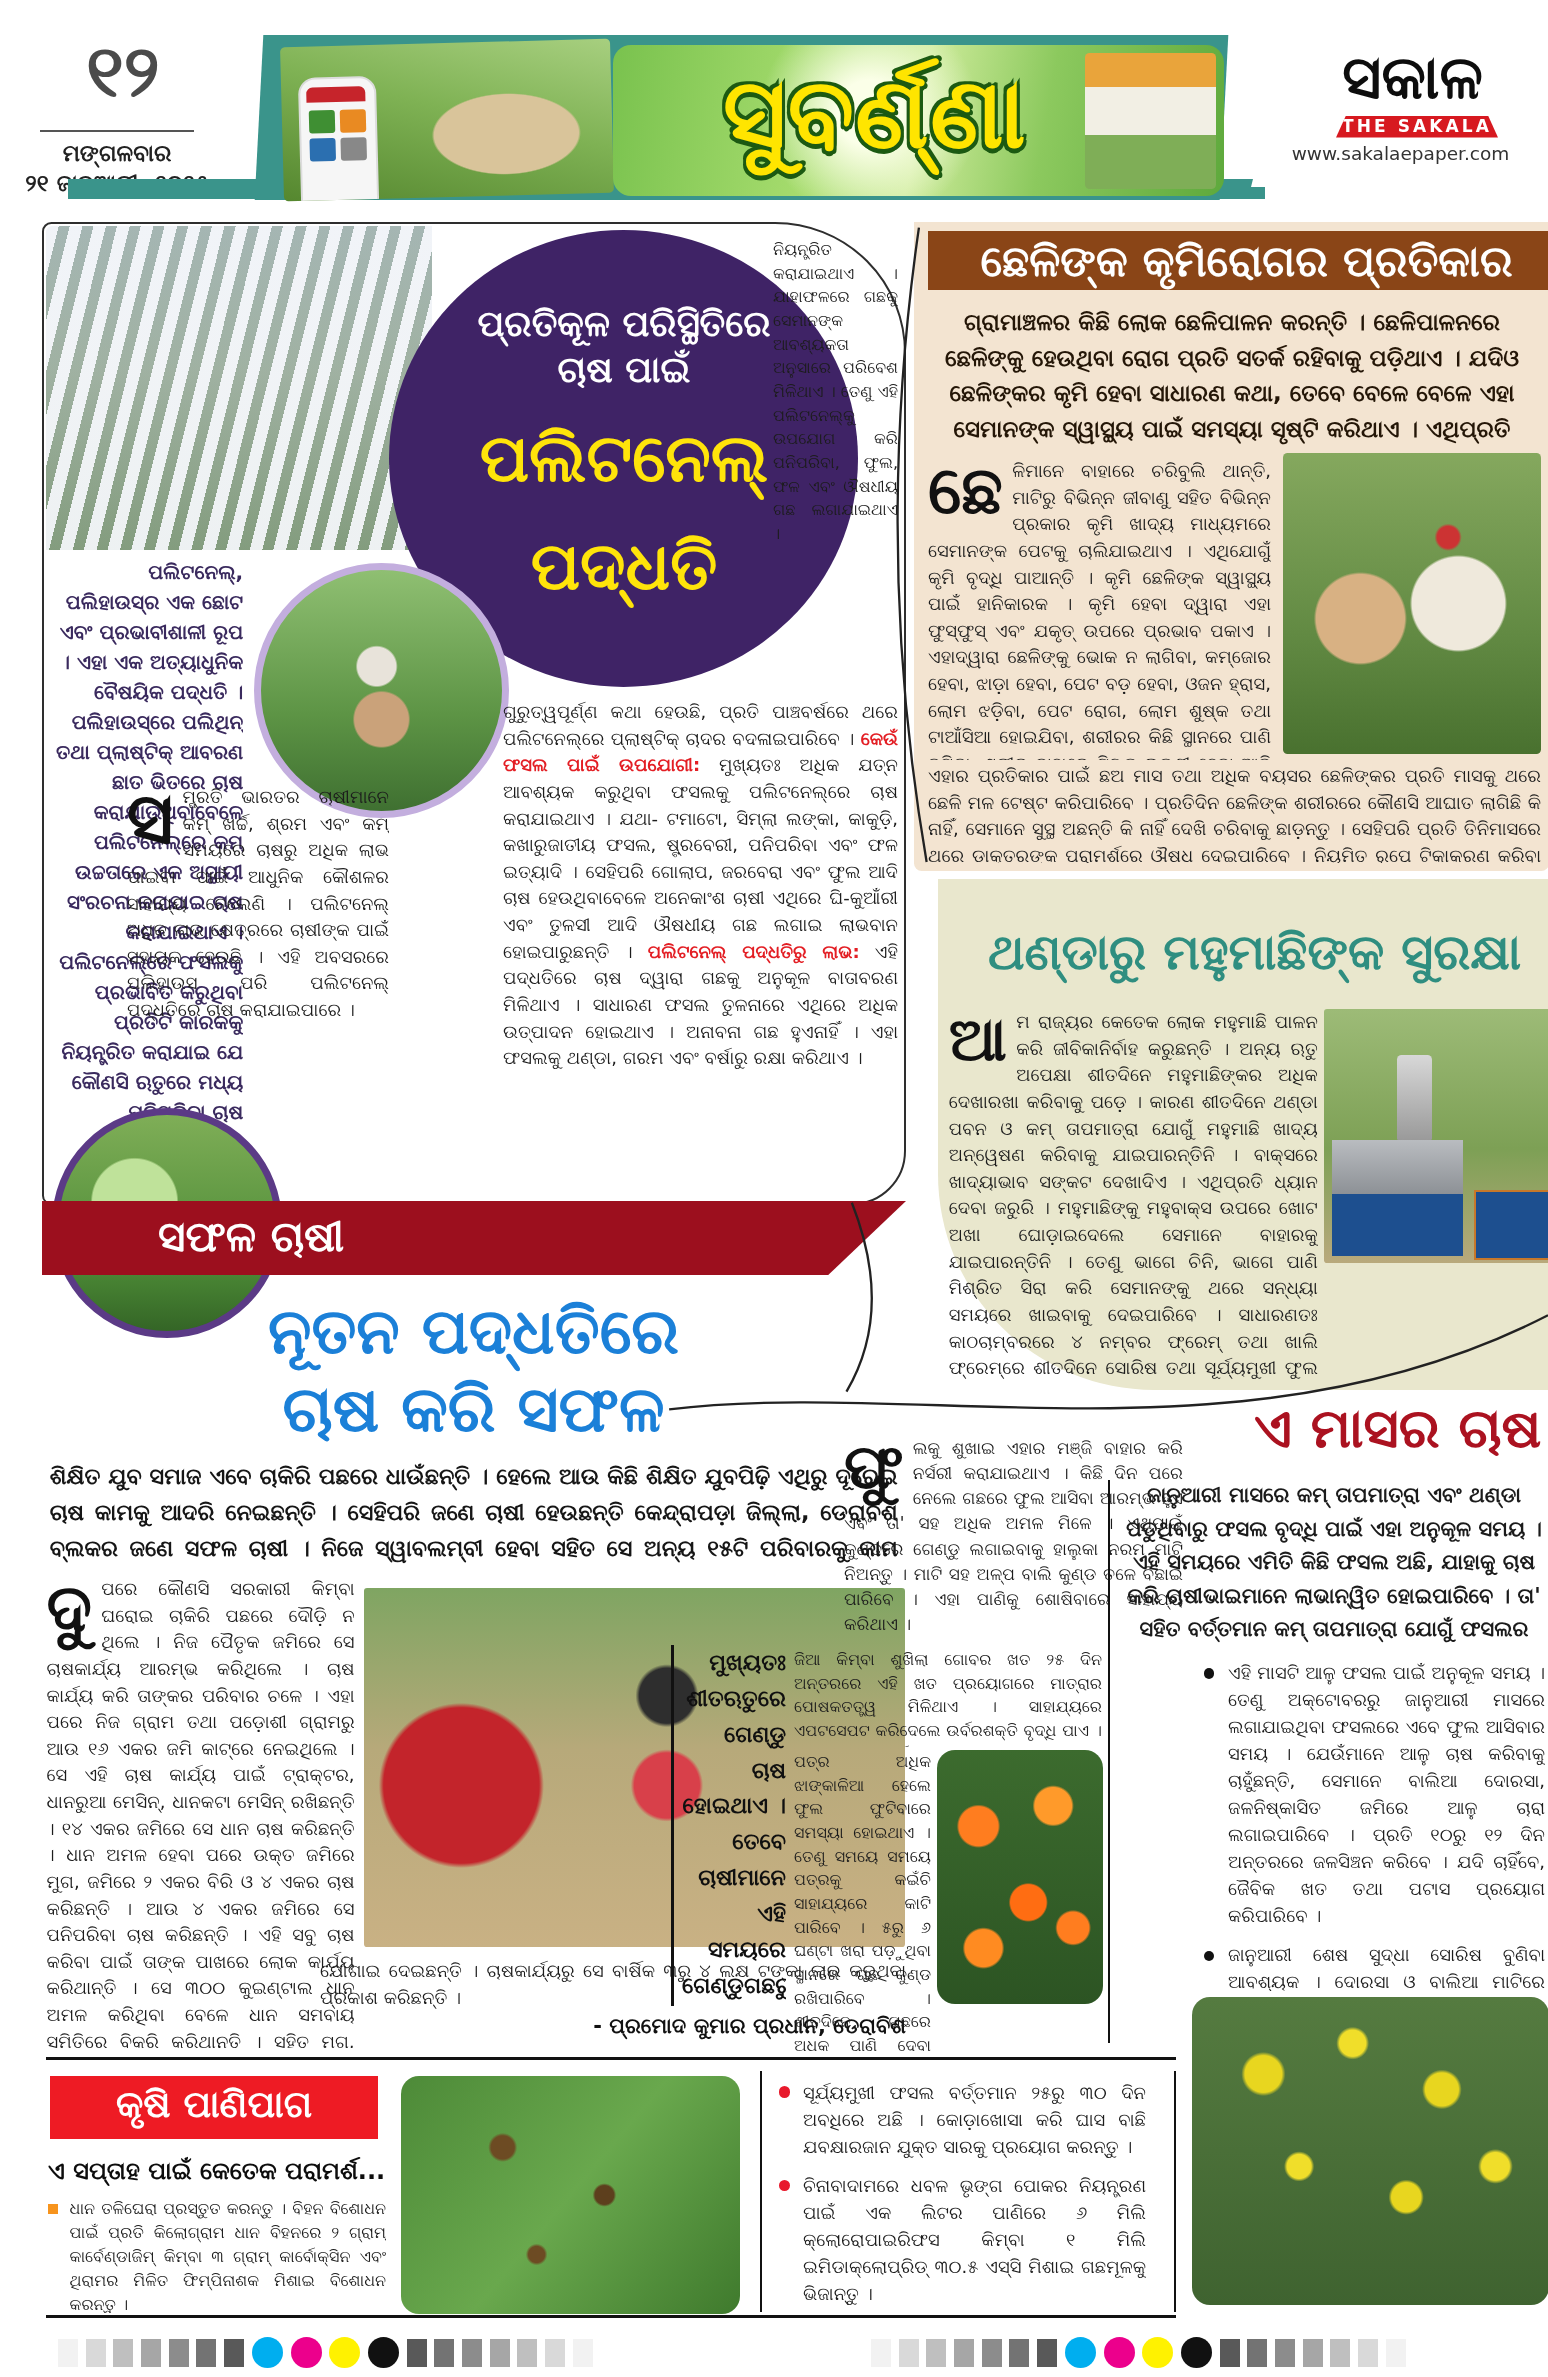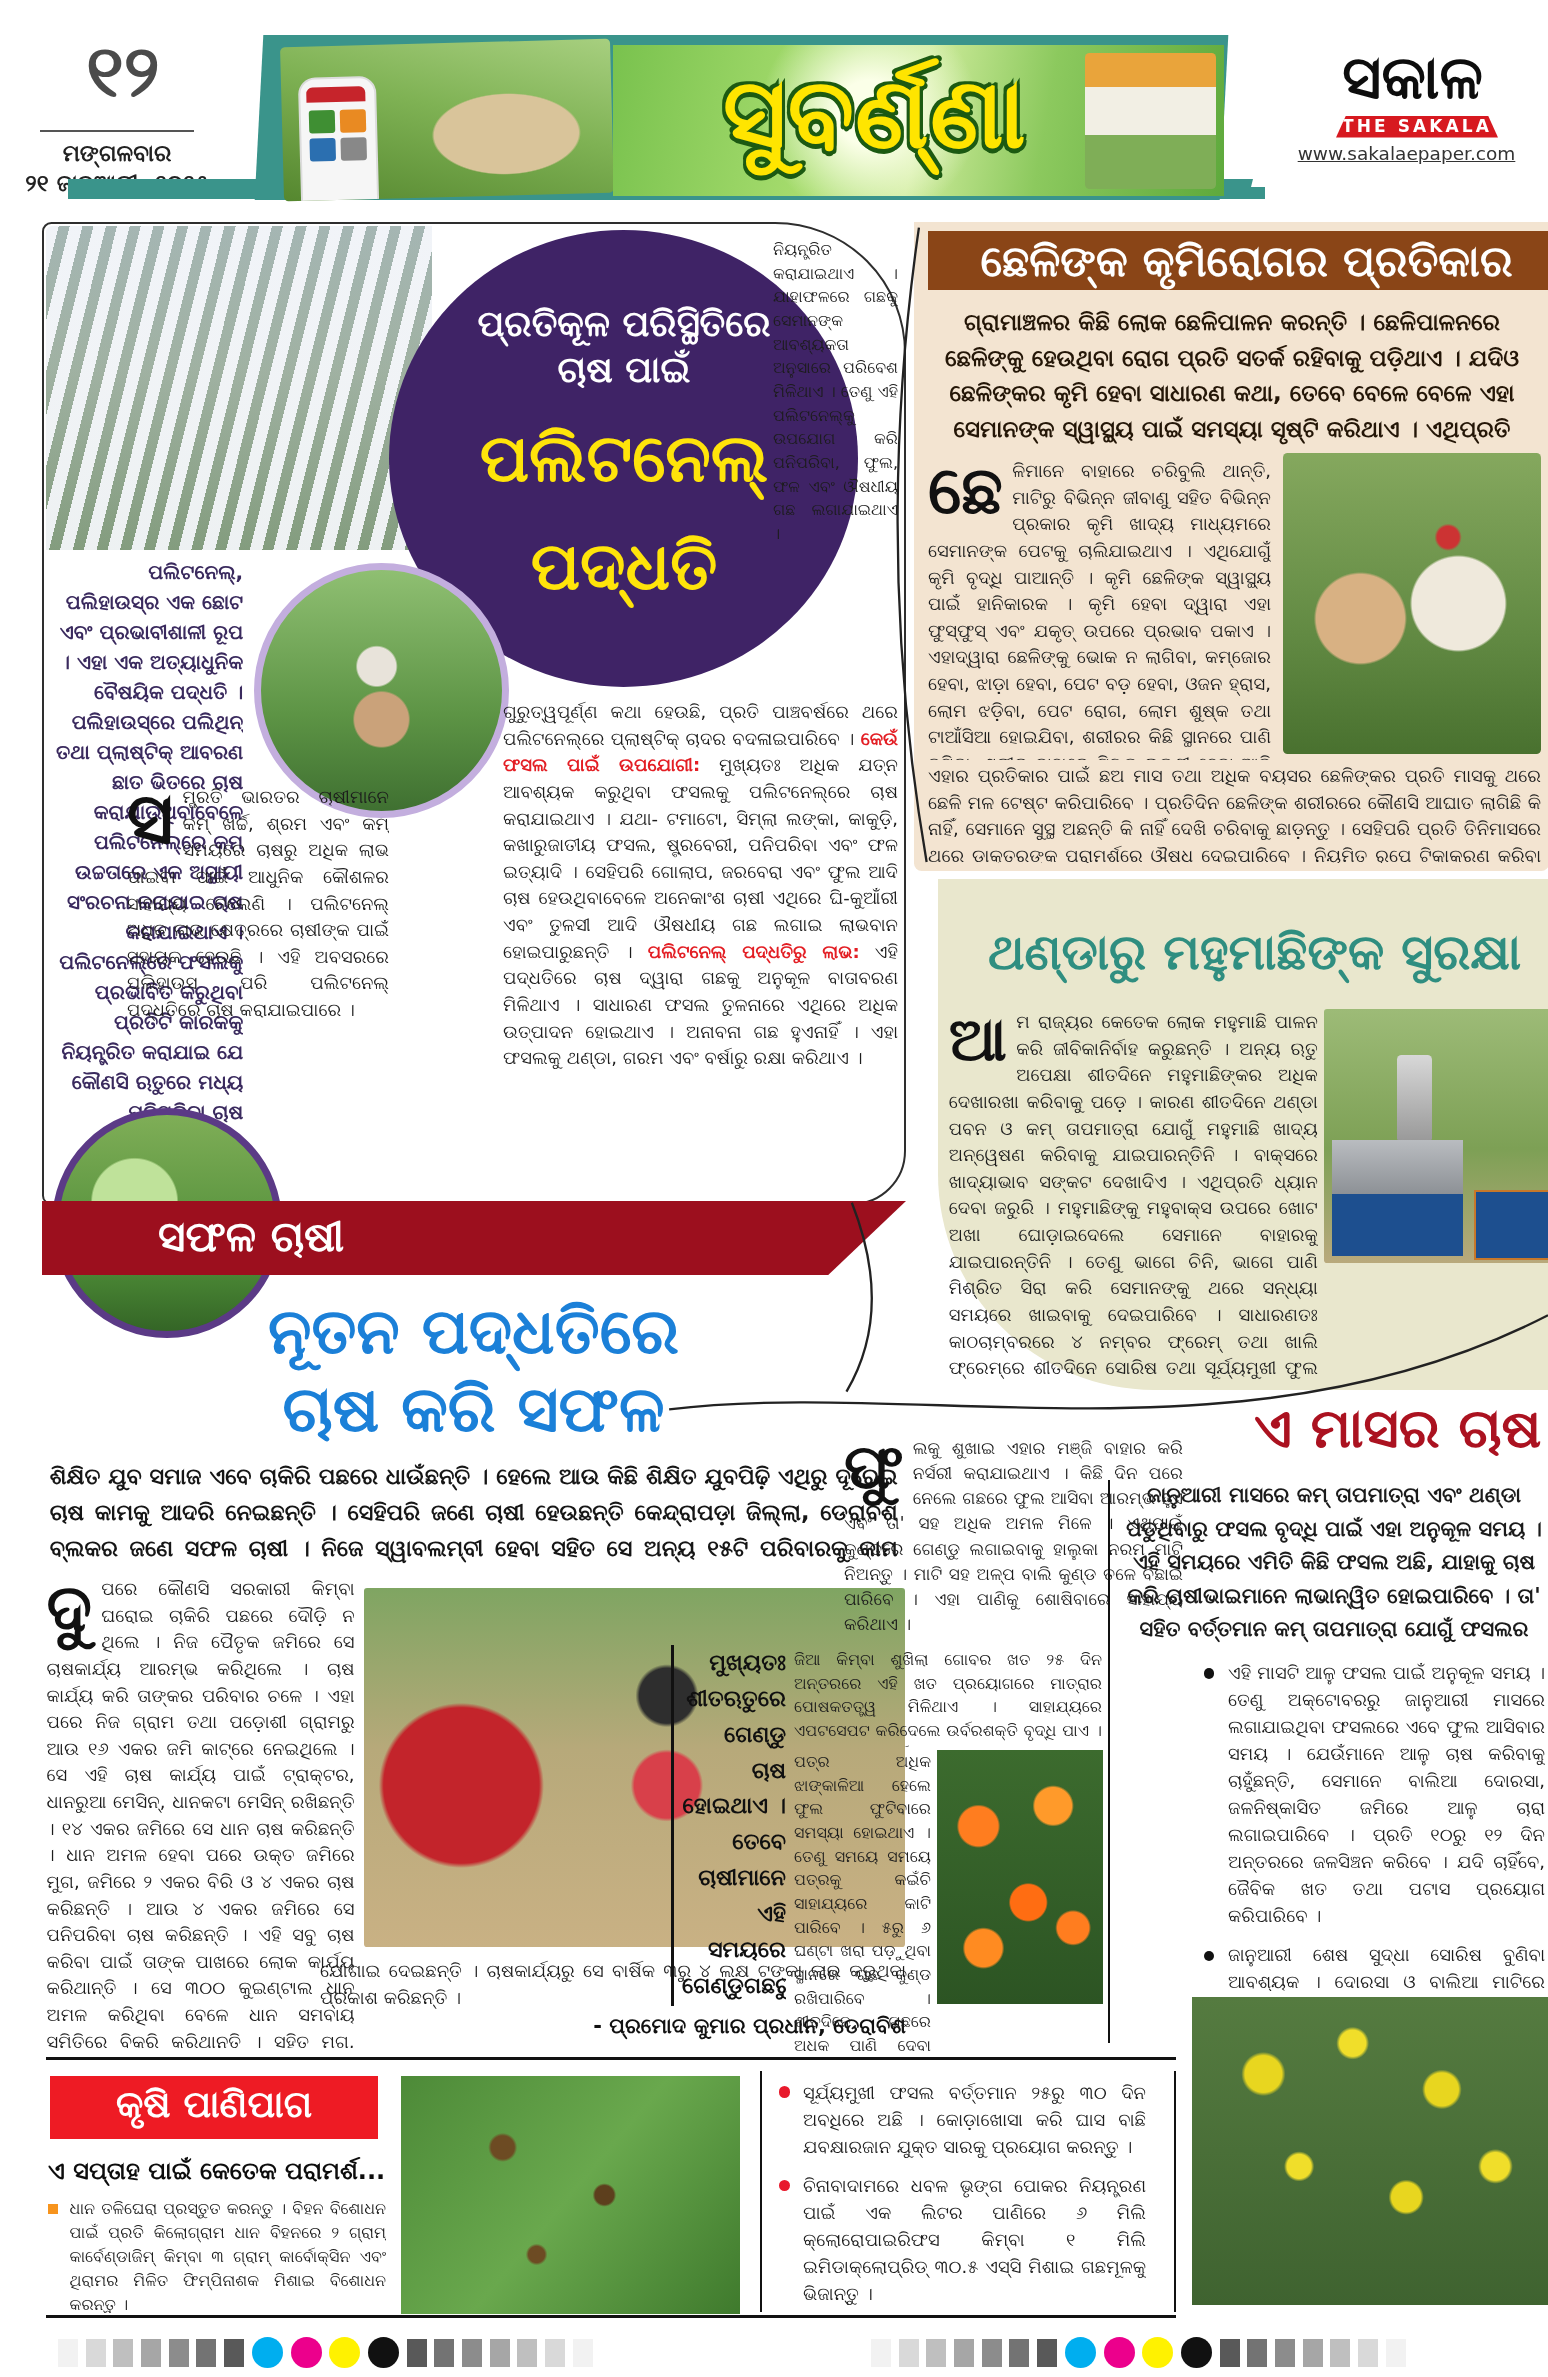--- a/index.html
+++ b/index.html
@@ -1,19 +1,19 @@
 <!DOCTYPE html>
 <html style="font-size:12.3px"><head>
 <meta charset="utf-8">
 <style>
   html,body{margin:0;padding:0;background:#ffffff;}
   #paper{position:relative;width:1548px;height:2377px;background:#ffffff;overflow:hidden;
          font-family:"DejaVu Sans","Liberation Sans",sans-serif;color:#1c1c1c;}
   .abs{position:absolute;}
-  .photo{background-size:cover;overflow:hidden;}
+  .photo{background-size:cover;overflow:hidden;border-radius:18px;}
   .jus{text-align:justify;}
   .ctr{text-align:center;}
   .hidden-overflow{overflow:hidden;}
 
   
   .page-num{font-size:72px;font-weight:bold;color:#4b4b4b;line-height:1;}
   .date-line{font-size:23px;font-weight:bold;color:#222;}
   .teal{background:#3a948b;}
   .masthead-photo{background:
       radial-gradient(circle at 42% 45%, #fbffe8 0 9%, rgba(251,255,232,0) 30%),
@@ -161,21 +161,21 @@
     </div>
 
     <div class="abs photo masthead-photo" style="left:613px;top:45px;width:611px;height:151px;">
       <div class="abs masthead-title ctr" style="left:46px;top:12.3px;width:432px;">ସୁବର୍ଣ୍ଣା</div>
       <div class="abs" style="right:7.7px;top:7.7px;width:131px;height:136px;background:linear-gradient(180deg,#e9a43b 0 25%,#f2efe4 25% 60%,#7fae57 60% 100%);border-radius:4.6px;"></div>
     </div>
 
     <div class="abs logo-box" style="left:1251px;top:20px;width:298px;height:167px;">
       <div class="abs logo-word ctr" style="left:46px;top:21.6px;width:231px;">ସକାଳ</div>
       <div class="abs logo-band ctr" style="left:85px;top:96px;width:162px;height:21.6px;line-height:21.6px;">THE SAKALA</div>
-      <div class="abs logo-url ctr" style="left:40px;top:123px;width:231px;text-decoration:underline;">www.sakalaepaper.com</div>
+      <div class="abs logo-url ctr" style="left:34px;top:123px;width:231px;">www.sakalaepaper.com</div>
     </div>
   </header>
 
   <section class="abs a1-frame" style="left:42px;top:222px;width:860px;height:979px;">
     <div class="abs photo tunnel-photo" style="left:2.3px;top:2.3px;width:386px;height:324px;"></div>
     <div class="abs purple-circle" style="left:345px;top:6.2px;width:469px;height:457px;">
       <div class="abs a1-kicker ctr" style="left:46px;top:71px;width:378px;">ପ୍ରତିକୂଳ ପରିସ୍ଥିତିରେ</div>
       <div class="abs a1-kicker ctr" style="left:46px;top:117px;width:378px;">ଚାଷ ପାଇଁ</div>
       <div class="abs a1-title ctr" style="left:23px;top:299px;width:424px;">ପଦ୍ଧତି</div>
       <div class="abs a1-title ctr" style="left:23px;top:191px;width:424px;">ପଲିଟନେଲ୍</div>

